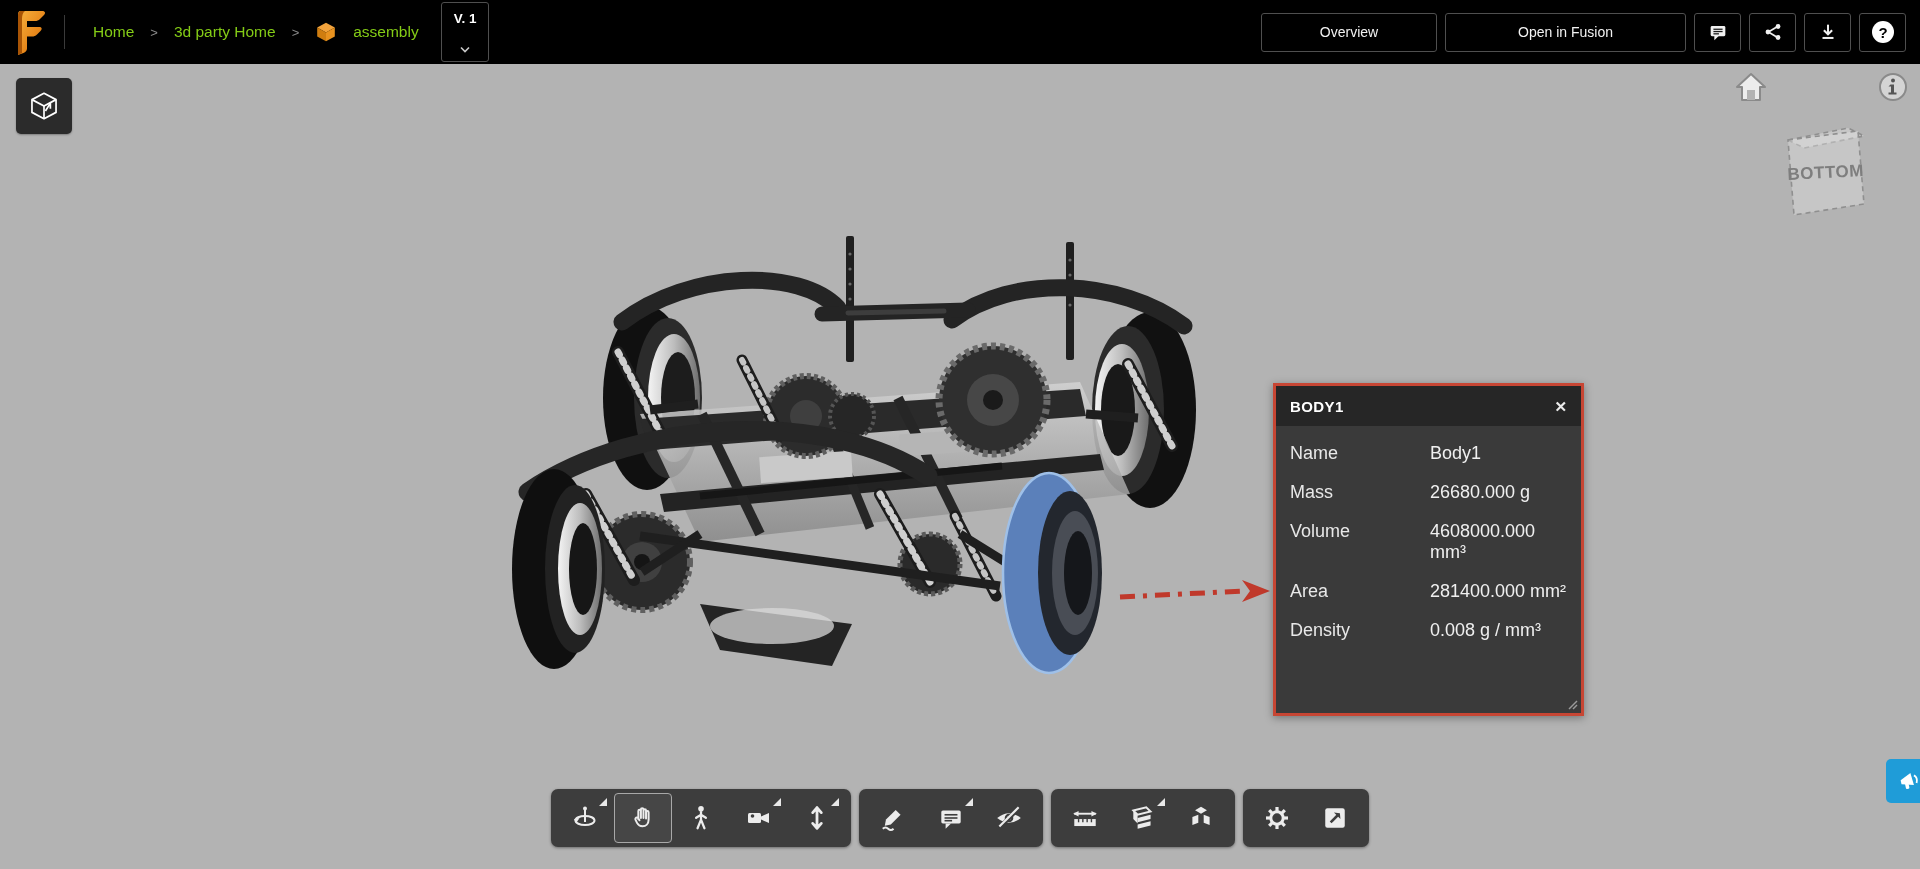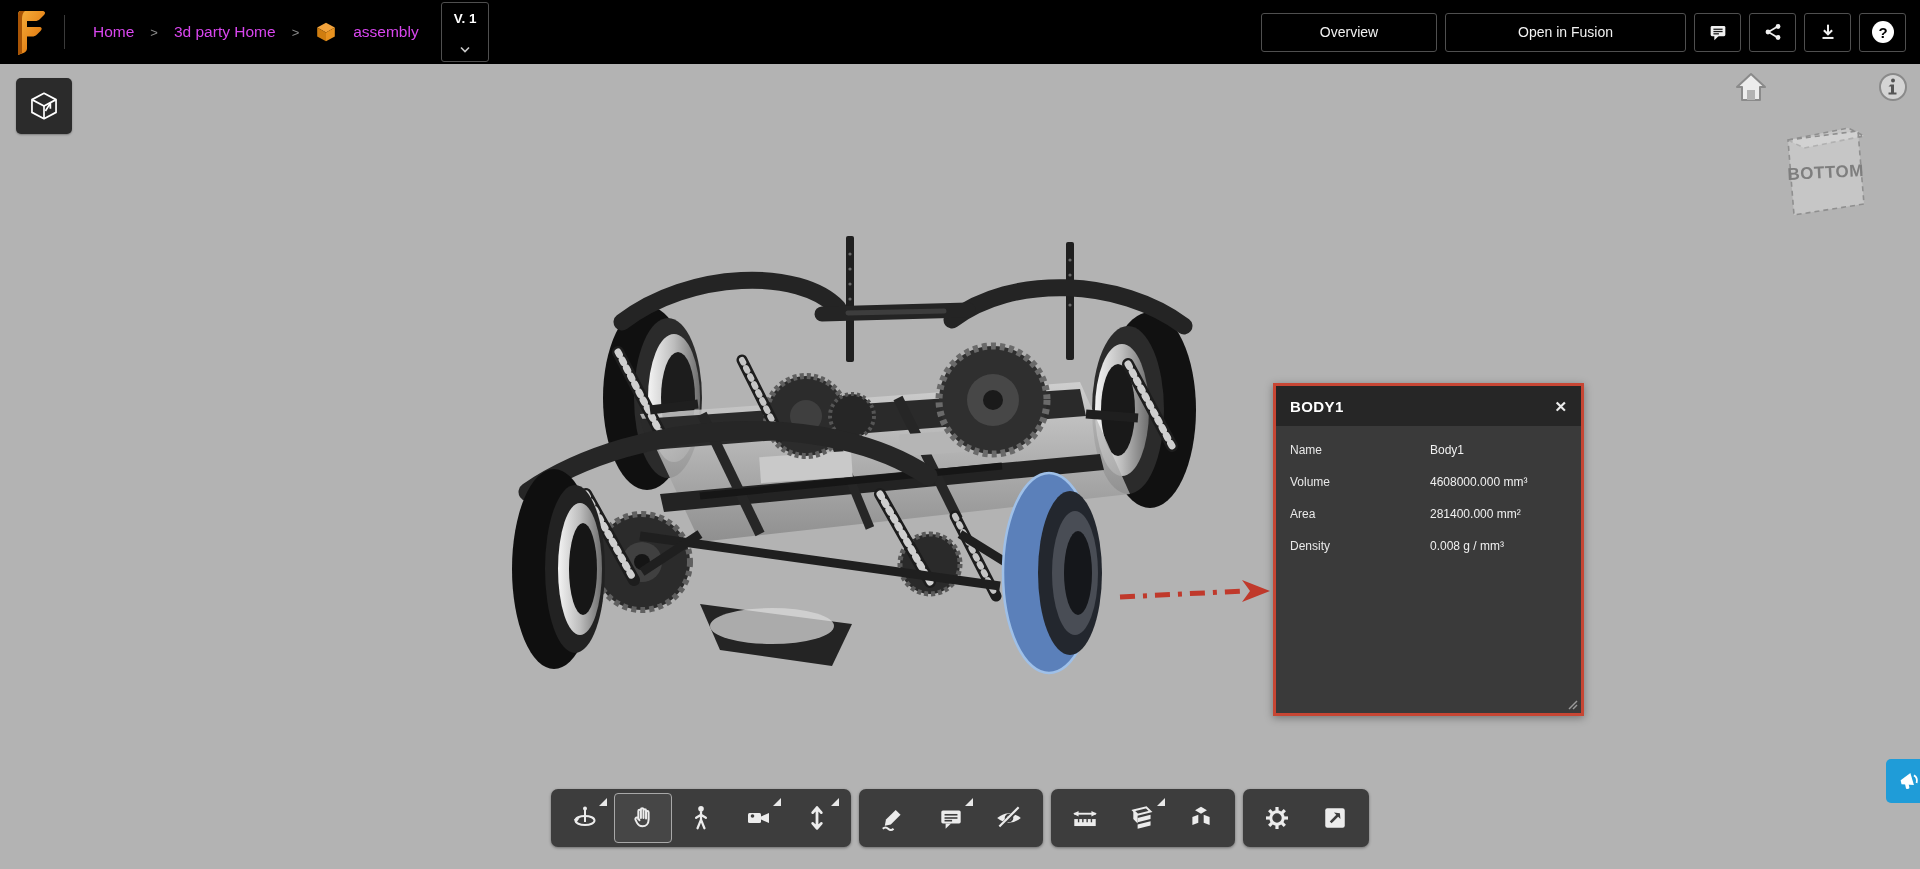--- a/index.html
+++ b/index.html
@@ -5,21 +5,21 @@
   * { margin:0; padding:0; box-sizing:border-box; }
   html,body { width:1920px; height:869px; overflow:hidden; background:#b3b3b3;
               font-family:"Liberation Sans", sans-serif; }
 
   
   .topbar { position:relative; width:1920px; height:64px; background:#000;
             display:flex; align-items:center; color:#d6d6d6; }
   .logo-wrap { width:64px; height:64px; display:flex; align-items:center; justify-content:center; }
   .tb-divider { width:1px; height:34px; background:#3a3a3a; margin-right:28px; }
   .crumbs { display:flex; align-items:center; gap:16px; font-size:15.5px; }
-  .crumb { color:#d946ef; cursor:pointer; }
+  .crumb { color:#84cc16; cursor:pointer; }
   .crumb-sep { color:#8a8a8a; font-size:13px; }
   .crumb-cube { display:flex; align-items:center; }
   .ver-box { margin-left:22px; display:flex; align-items:center; gap:20px;
              border:1px solid #4f4f4f; border-radius:3px; padding:8px 12px;
              color:#fff; font-size:13.5px; font-weight:bold; cursor:pointer;flex-direction:column; }
   .tb-right { margin-left:auto; margin-right:14px; display:flex; align-items:center; gap:8px; }
   .tb-btn { height:39px; border:1px solid #4f4f4f; border-radius:3px; background:transparent;
             color:#f2f2f2; font-size:14px; display:flex; align-items:center; justify-content:center;
             cursor:pointer; font-family:"Liberation Sans", sans-serif; }
   .tb-btn.overview { width:176px; }
@@ -43,21 +43,21 @@
 
   
   .prop-panel { position:absolute; left:1273px; top:319px; width:311px; height:333px;
                 border:3px solid #c74634; background:#3a3a3a;
                 box-shadow:0 2px 8px rgba(0,0,0,.35); }
   .prop-head { height:40px; background:#262626; display:flex; align-items:center;
                justify-content:space-between; padding:0 14px; }
   .prop-title { color:#fff; font-weight:bold; font-size:15px; letter-spacing:.4px; }
   .prop-close { color:#ececec; font-size:15px; font-weight:bold; cursor:pointer; line-height:1; }
   .prop-body { padding-top:8px; }
-  .prop-row { display:flex; padding:9px 14px; font-size:12px; }
+  .prop-row { display:flex; padding:9px 14px; font-size:18px; }
   .prop-label { width:140px; flex:none; color:#e8e8e8; }
   .prop-value { color:#f0f0f0; }
   .resize-handle { position:absolute; right:3px; bottom:3px; cursor:nwse-resize; }
 
   
   .toolbar { position:absolute; left:50%; bottom:22px; transform:translateX(-50%);
              display:flex; gap:8px; }
   .tool-group { background:#3d3d3d; border-radius:7px; display:flex; align-items:center;
                 padding:0 5px; height:58px; box-shadow:0 1px 3px rgba(0,0,0,.4); }
   .tool-btn { position:relative; width:58px; height:50px; display:flex; align-items:center;
@@ -317,20 +317,24 @@
     <div class="prop-head">
       <span class="prop-title">BODY1</span>
       <span class="prop-close">✕</span>
     </div>
     <div class="prop-body">
       <div class="prop-row">
         <span class="prop-label">Name</span>
         <span class="prop-value">Body1</span>
       </div>
       <div class="prop-row">
+        <span class="prop-label">Mass</span>
+        <span class="prop-value">26680.000 g</span>
+      </div>
+      <div class="prop-row">
         <span class="prop-label">Volume</span>
         <span class="prop-value">4608000.000 mm³</span>
       </div>
       <div class="prop-row">
         <span class="prop-label">Area</span>
         <span class="prop-value">281400.000 mm²</span>
       </div>
       <div class="prop-row">
         <span class="prop-label">Density</span>
         <span class="prop-value">0.008 g / mm³</span>

